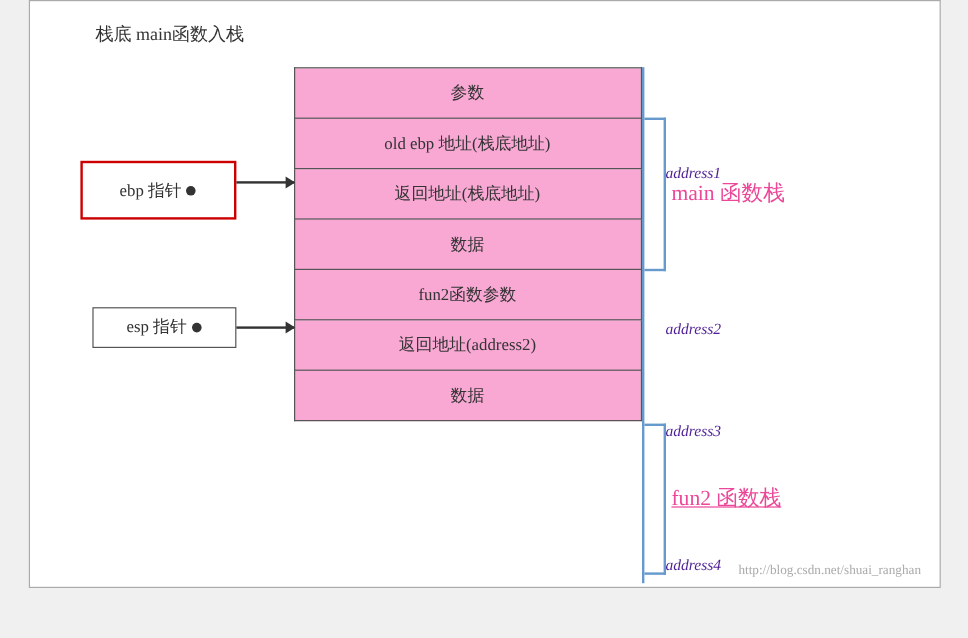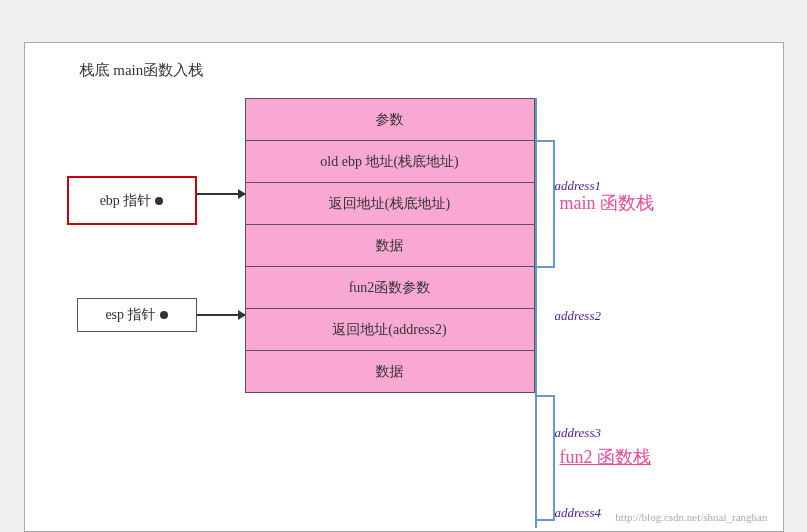--- a/index.html
+++ b/index.html
@@ -11,21 +11,21 @@
       overflow: hidden;
       position: relative;
     }
 
     .main-container {
       width: 807px;
       height: 532px;
       background: #f0f0f0;
       position: relative;
       display: flex;
-      align-items: flex-end;
+      align-items: flex-start;
       justify-content: center;
     }
 
     .diagram-wrapper {
       background: #fff;
       border: 1px solid #aaa;
       width: 760px;
       height: 490px;
       position: relative;
       padding: 10px;
@@ -208,21 +208,21 @@
     <div class="right-line"></div>
 
     <div class="addr-label" style="left:530px; top:135px;">address1</div>
 
     <div style="position:absolute; left:512px; top:97px; width:18px; height:128px; border-top:2px solid #6699cc; border-right:2px solid #6699cc; border-bottom:2px solid #6699cc;"></div>
 
     <div class="bracket-label" style="left:535px; top:148px;">main 函数栈</div>
 
     <div class="addr-label" style="left:530px; top:265px;">address2</div>
 
-    <div class="addr-label" style="left:530px; top:350px;margin-top:32px;">address3</div>
+    <div class="addr-label" style="left:530px; top:350px;">address3</div>
 
     <div style="position:absolute; left:512px; top:352px; width:18px; height:126px; border-top:2px solid #6699cc; border-right:2px solid #6699cc; border-bottom:2px solid #6699cc;"></div>
 
     <div class="bracket-label" style="left:535px; top:402px;text-decoration:underline;">fun2 函数栈</div>
 
     <div class="addr-label" style="left:530px; top:462px;">address4</div>
 
     <div class="ebp-box">
       <span>ebp 指针</span>
       <span class="ebp-dot"></span>

